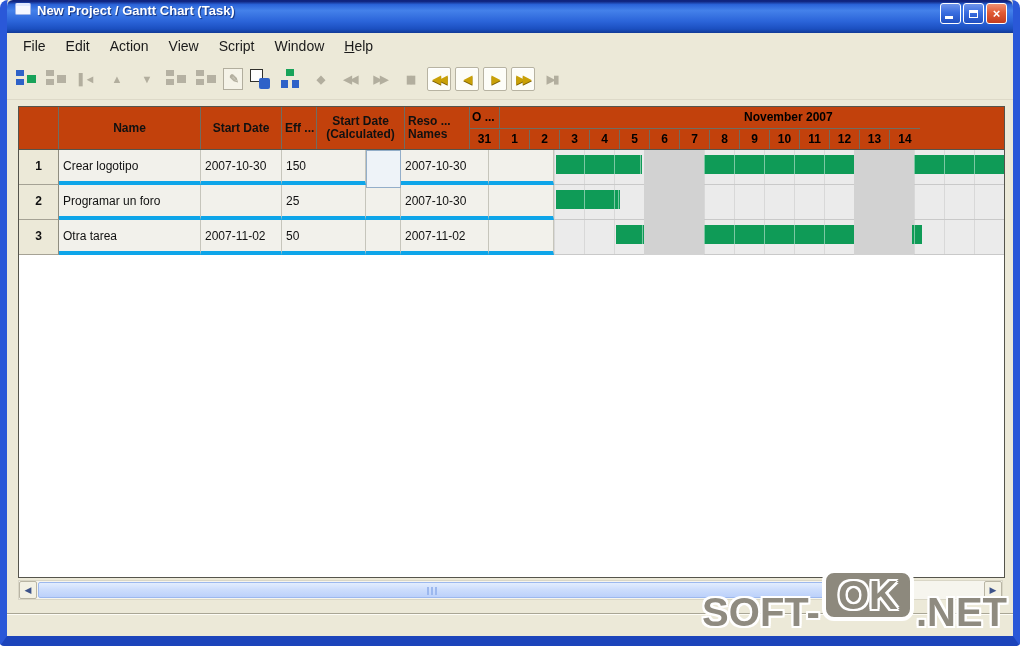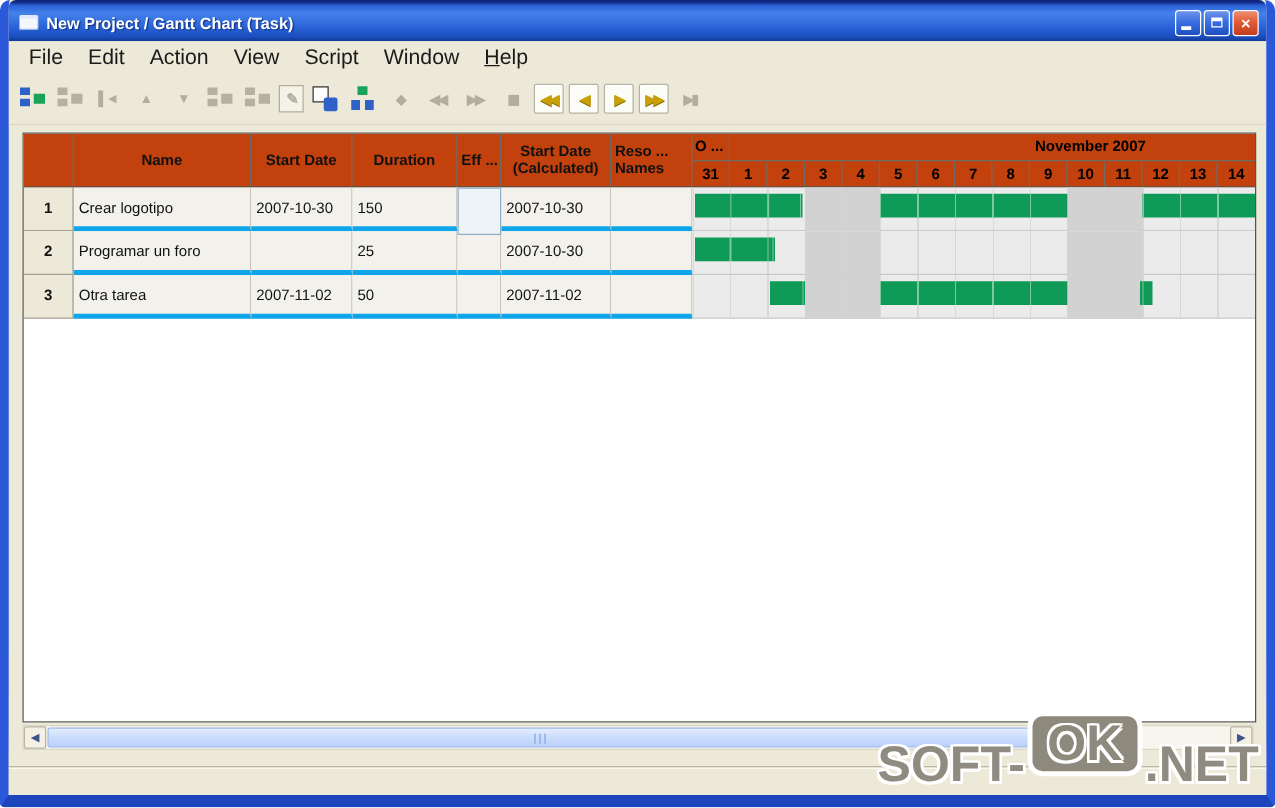--- a/index.html
+++ b/index.html
@@ -1,37 +1,37 @@
 <!DOCTYPE html>
 <html><head>
 <meta charset="utf-8">
 <style>
   html,body{margin:0;padding:0;background:#ffffff;font-family:"Liberation Sans",sans-serif;}
   *{box-sizing:border-box;}
   .window{position:relative;width:1020px;height:646px;background:#ece9d8;
     border-left:7px solid #2a58d8;border-right:7px solid #2a58d8;border-bottom:10px solid #1c44bb;
     border-radius:8px 8px 4px 4px;overflow:hidden;}
   
-  .titlebar{height:33px;display:flex;align-items:center;padding:3px 6px 0 8px;
+  .titlebar{height:33px;display:flex;padding:3px 6px 0 8px;
     background:linear-gradient(180deg,#10247e 0%,#10247e 4%,#2a63d8 14%,#4481ea 32%,#2a63d8 66%,#1b4fc0 88%,#123a96 100%);
     border-radius:6px 6px 0 0;}
   .app-icon{width:16px;height:12px;background:#f5f7ff;border:1px solid #9fb4e8;border-top:3px solid #dfe8ff;
     border-radius:2px;margin-right:6px;flex:0 0 auto;}
   .title-text{color:#ffffff;font-weight:bold;font-size:13px;text-shadow:1px 1px 1px #10307e;flex:1 1 auto;
     white-space:nowrap;overflow:hidden;}
   .winbtns{display:flex;gap:2px;}
   .wb{width:21px;height:21px;border-radius:3px;border:1px solid #ffffff;display:flex;align-items:center;justify-content:center;
     position:relative;cursor:default;}
   .wb.min,.wb.max{background:linear-gradient(180deg,#6f94ea 0%,#3a6ee0 45%,#1f4fc0 100%);}
   .wb.close{background:linear-gradient(180deg,#ef9073 0%,#e25b35 45%,#c43d1f 100%);}
   .wb.min i{position:absolute;left:4px;bottom:4px;width:8px;height:3px;background:#ffffff;}
   .wb.max i{width:9px;height:8px;border:1px solid #ffffff;border-top:3px solid #ffffff;background:transparent;}
   .wb.close span{color:#ffffff;font-weight:bold;font-size:13px;line-height:13px;}
   
-  .menubar{height:26px;display:flex;align-items:center;padding-left:8px;background:#ece9d8;font-size:17px;color:#1a1a1a;}
+  .menubar{height:26px;display:flex;align-items:center;padding-left:8px;background:#ece9d8;font-size:14px;color:#1a1a1a;}
   .menu-item{padding:3px 8px;margin-right:4px;cursor:default;}
   .menu-item.ul::first-letter{text-decoration:underline;}
   
   .toolbar{height:41px;display:flex;align-items:center;padding-left:6px;background:#ece9d8;border-bottom:1px solid #ddd9c8;}
   .tbtn{width:26px;height:26px;margin-right:4px;display:flex;align-items:center;justify-content:center;
     font-size:11px;position:relative;color:#8f8b7c;flex:0 0 auto;}
   .tbtn.glyph{letter-spacing:-2px;font-weight:bold;}
   .tbtn.dis{color:#b2ae9e;}
   .tbtn.gold{color:#c9a006;text-shadow:0 1px 0 #7a5d00;background:#fdfdf8;border:1px solid #b7b3a2;
     border-radius:2px;box-shadow:inset 0 1px 0 #ffffff;width:24px;height:24px;}
@@ -147,21 +147,20 @@
       <span class="tbtn gold glyph">▶</span>
       <span class="tbtn gold glyph">▶▶</span>
       <span class="tbtn dis glyph">▶▮</span>
     </div>
 
   <div class="content">
     <div class="thead">
       <div class="hcell col-num"></div>
       <div class="hcell col-name">Name</div>
       <div class="hcell col-sd">Start Date</div>
-      <div class="hcell col-dur">Duration</div>
       <div class="hcell col-eff left">Eff ...</div>
       <div class="hcell col-sdc">
         <div>Start Date</div>
         <div>(Calculated)</div>
       </div>
       <div class="hcell col-res left">
         <div>Reso ...</div>
         <div>Names</div>
       </div>
       <div class="chart-head">

